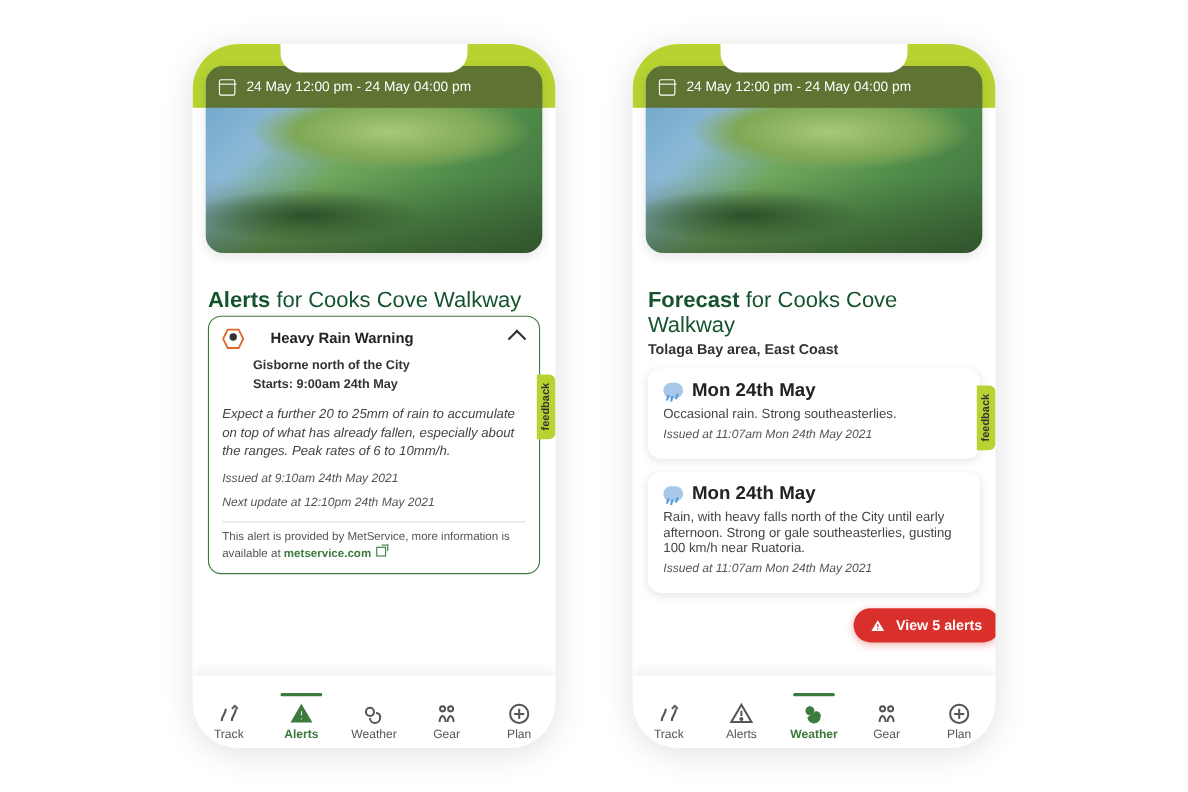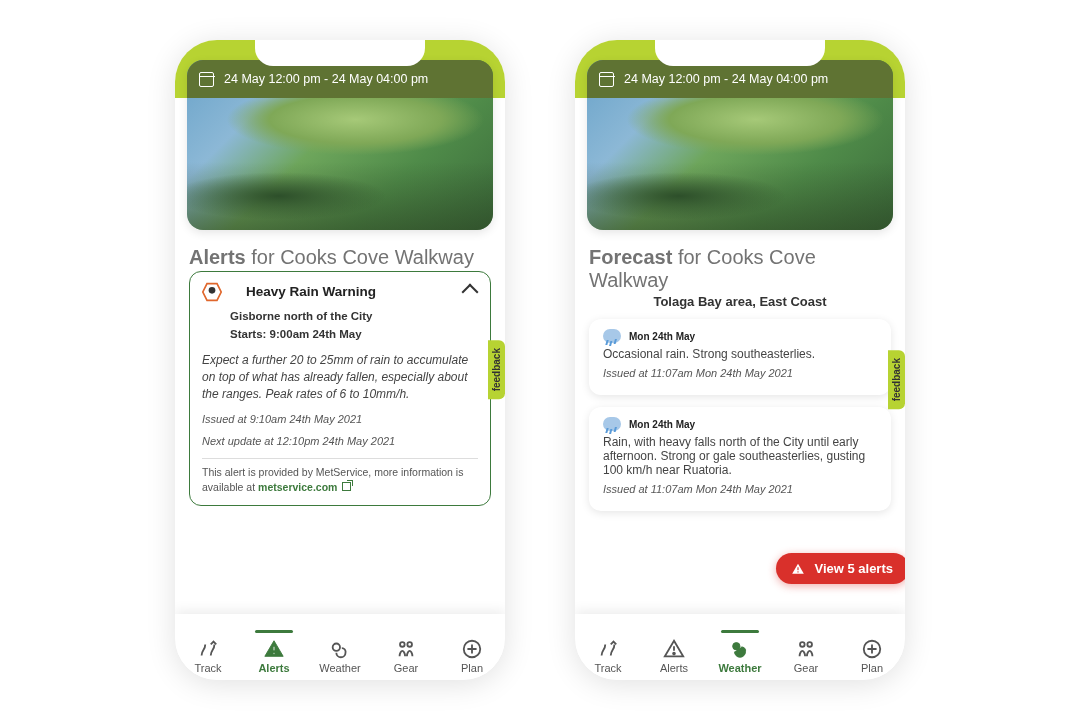--- a/index.html
+++ b/index.html
@@ -38,23 +38,23 @@
       radial-gradient(ellipse 50% 20% at 30% 80%,#2d4f2a 0%,transparent 70%),
       linear-gradient(transparent 60%,rgba(40,60,30,.5));
   }
   .timebar{
     position:absolute;top:0;left:0;right:0;height:38px;background:var(--olive);
     display:flex;align-items:center;gap:10px;padding:0 12px;color:#fff;font-size:12.5px;z-index:3;
   }
   .cal-icon{width:15px;height:15px;border:1.5px solid #fff;border-radius:2px;position:relative;}
   .cal-icon::before{content:"";position:absolute;left:-1.5px;right:-1.5px;top:3px;height:1.5px;background:#fff;}
   .content{flex:1;overflow:hidden;padding:10px 14px 0 14px;color:var(--text-gray);}
-  h2.title{font-size:20px;font-weight:400;color:#737373;margin:6px 0 2px 0;}
+  h2.title{font-size:20px;font-weight:400;color:#14532d;margin:22px 0 2px 0;}
   h2.title b{font-weight:700;}
-  .subtitle{font-size:13px;font-weight:700;color:#333;margin-bottom:10px;text-align:center;}
+  .subtitle{font-size:13px;font-weight:700;color:#333;margin-bottom:10px;}
   .alert-card{
     border:1.5px solid var(--border-green);border-radius:12px;padding:10px 12px 10px 12px;font-size:12px;color:#444;line-height:1.45;
   }
   .alert-head{display:flex;align-items:center;gap:24px;margin-bottom:6px;}
   .hex-icon{width:20px;height:20px;position:relative;}
   .hex-icon svg{display:block;}
   .alert-title{font-weight:700;font-size:13.5px;color:#222;flex:1;}
   .chev{width:12px;height:12px;border-left:2px solid #333;border-bottom:2px solid #333;transform:rotate(135deg);margin-right:2px;}
   .indent{padding-left:28px;font-size:11.5px;color:#333;font-weight:600;line-height:1.55;margin-bottom:8px;}
   .body-text{font-size:12px;margin-bottom:8px;font-style:italic;}
@@ -70,21 +70,21 @@
     writing-mode:vertical-rl;transform:rotate(180deg);padding:8px 3px;border-radius:6px 0 0 6px;z-index:6;
   }
 
   .forecast-card{
     background:#fff;border-radius:12px;box-shadow:0 2px 8px rgba(0,0,0,.10);padding:10px 14px;margin-bottom:12px;font-size:12px;color:#444;
   }
   .fc-head{display:flex;align-items:center;gap:8px;margin-bottom:4px;}
   .rain-ico{width:18px;height:14px;position:relative;}
   .rain-ico::before{content:"";position:absolute;inset:0;border-radius:8px;background:#a7c8e8;}
   .rain-ico::after{content:"";position:absolute;left:3px;top:11px;width:2px;height:5px;background:#5a9bd8;box-shadow:4px 1px 0 #5a9bd8,8px -1px 0 #5a9bd8;transform:skewX(-15deg);}
-  .fc-date{font-weight:700;font-size:10px;color:#222;text-align:right;}
+  .fc-date{font-weight:700;font-size:17px;color:#222;text-align:right;}
   .fc-body{font-size:12px;margin:2px 0 4px 0;}
 
   .view-alerts{
     position:absolute;right:-4px;bottom:96px;background:var(--red);color:#fff;border-radius:999px;
     padding:8px 16px 8px 14px;display:flex;align-items:center;gap:8px;font-size:13px;font-weight:600;z-index:7;
     box-shadow:0 2px 8px rgba(217,48,43,.4);
   }
   .warn-tri{width:16px;height:14px;}
 
   

